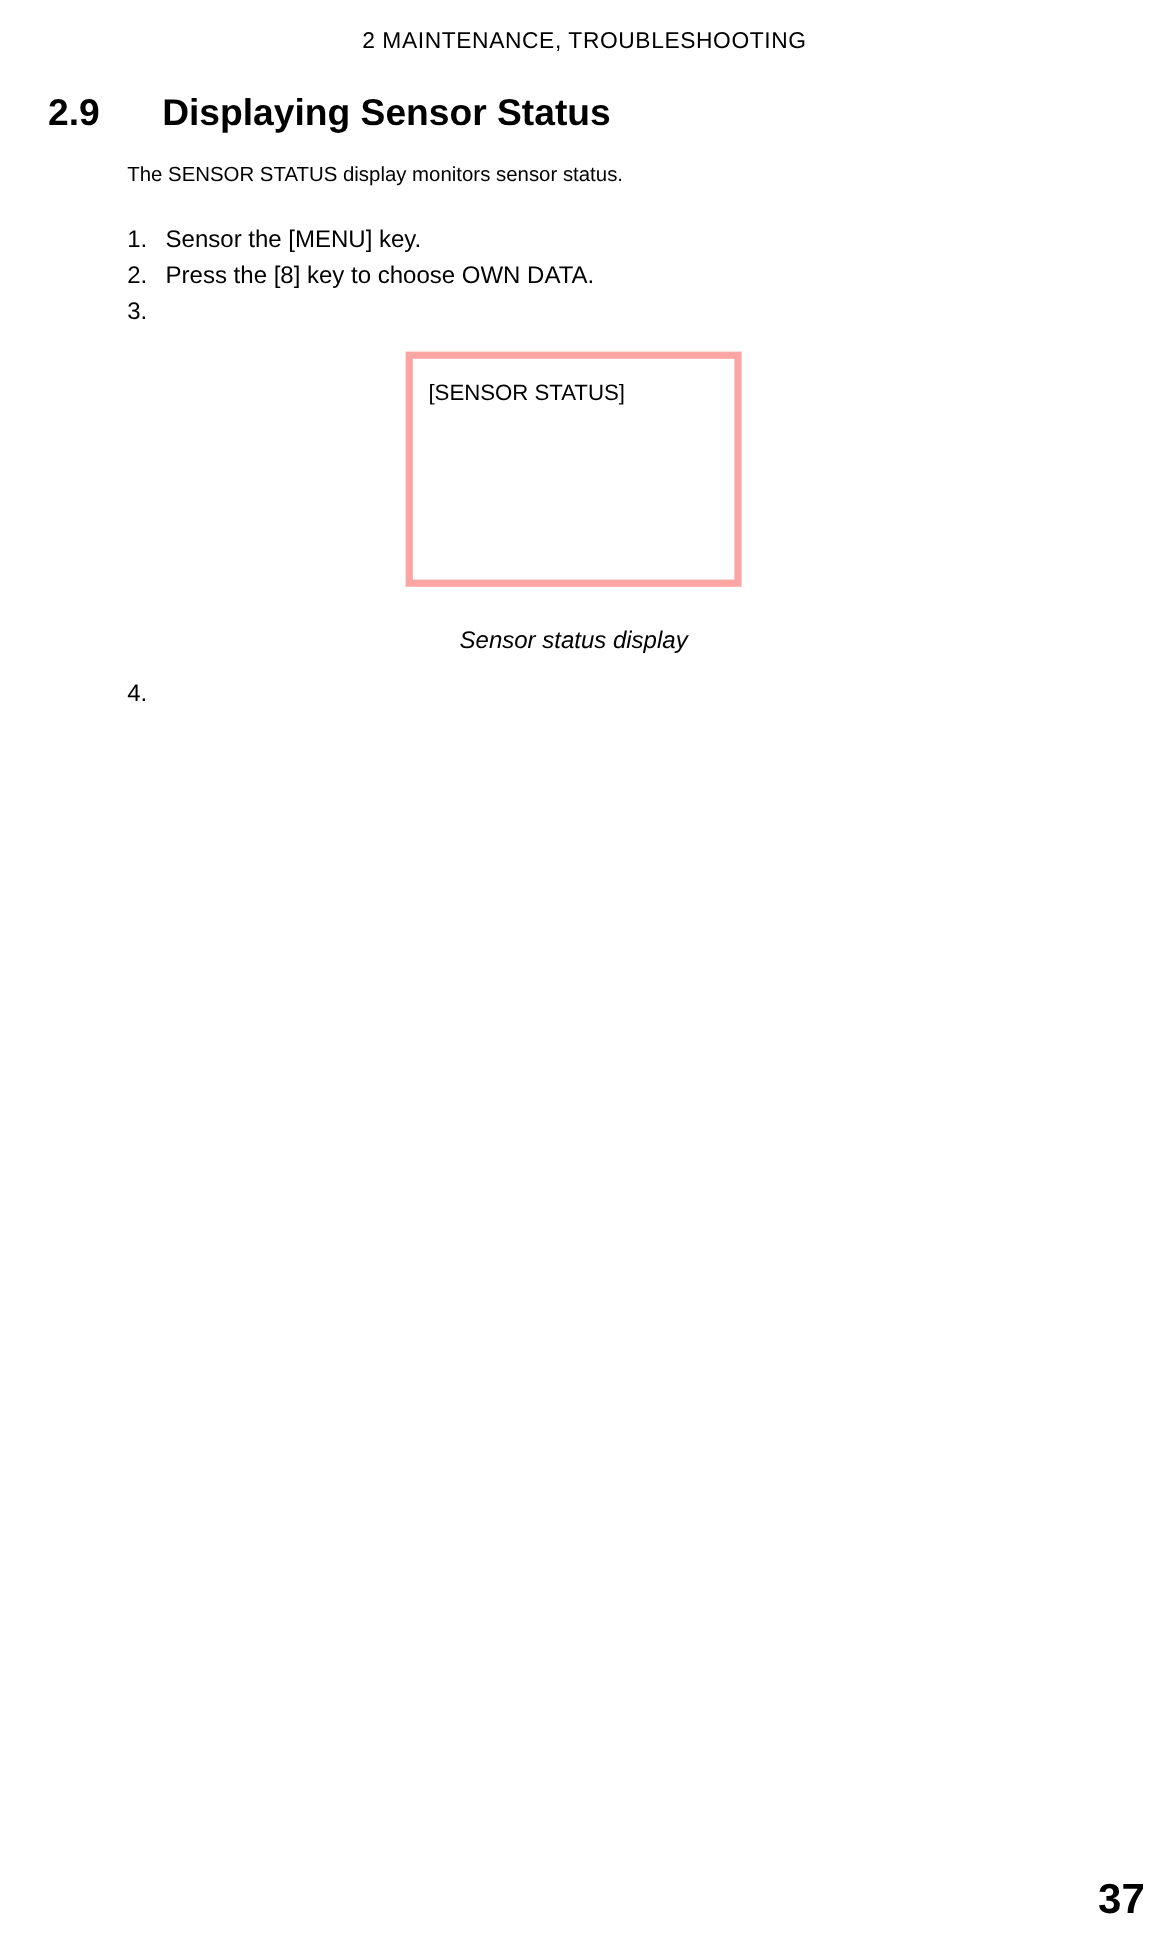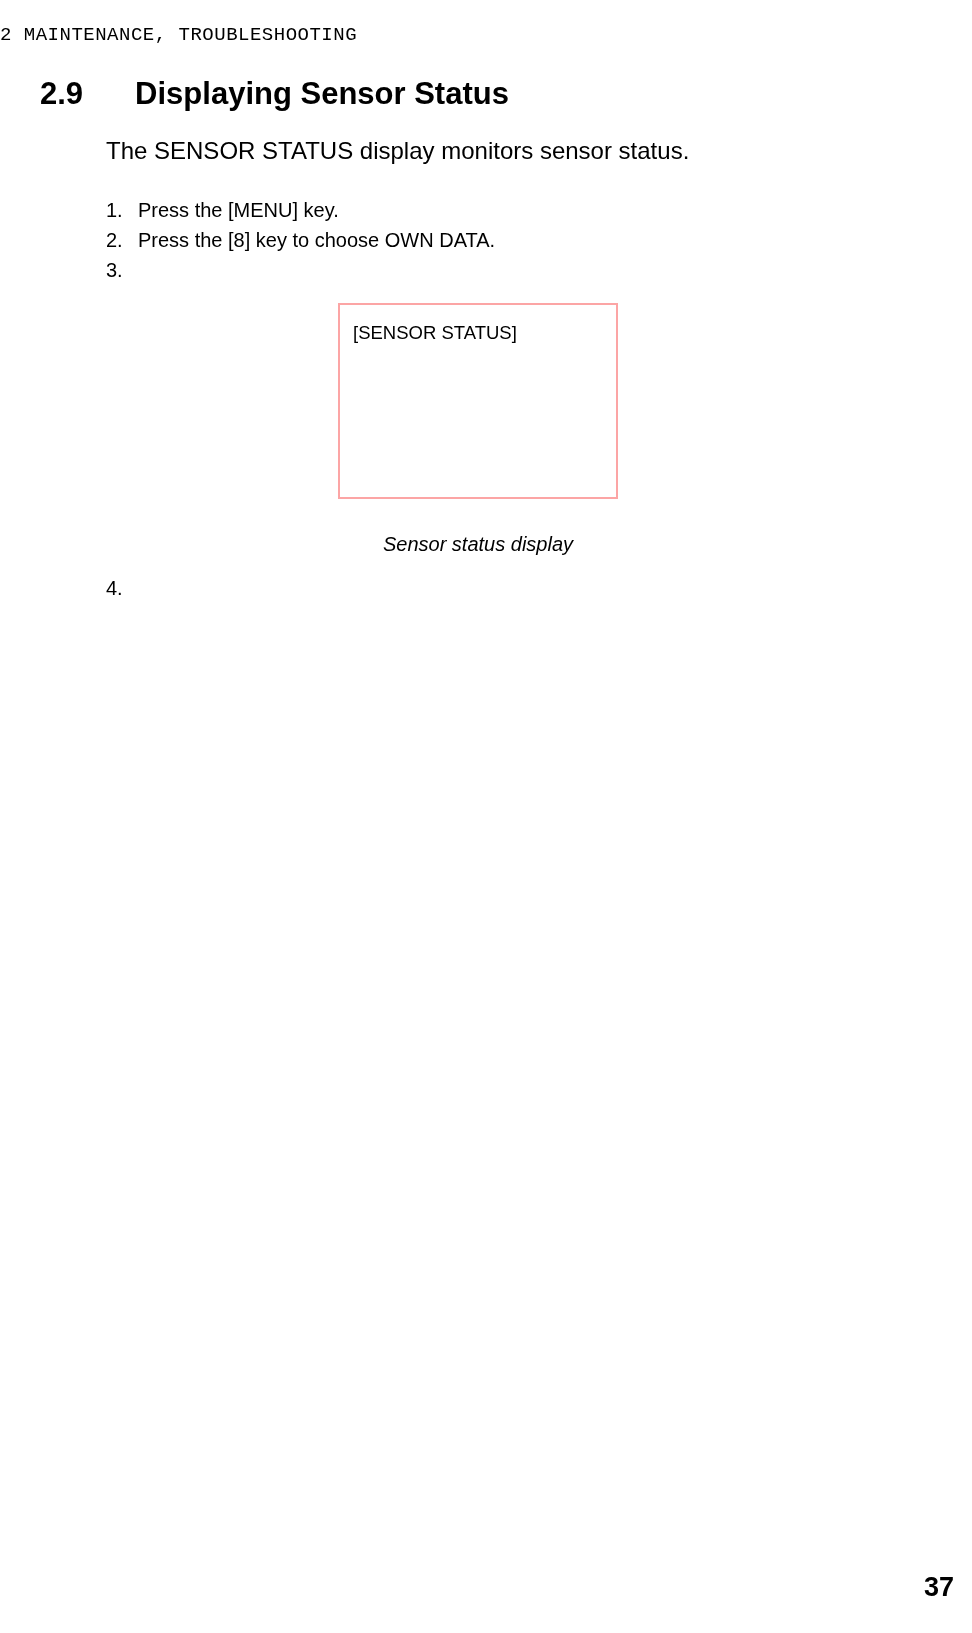--- a/index.html
+++ b/index.html
@@ -9,40 +9,39 @@
     }
     body {
       font-family: Arial, Helvetica, sans-serif;
       width: 972px;
       height: 1633px;
       background: #fff;
       color: #000;
       position: relative;
     }
     .header {
-      text-align: left;
+      text-align: center;
       font-size: 19px;
-      padding: 24px 10px 0 0;
+      padding: 24px 10px 0 12px;
       letter-spacing: 0.5px;
-      font-family: Liberation Mono, monospace;
     }
     .content {
       padding: 30px 56px 0 40px;
     }
     .section-heading {
       font-size: 31px;
       font-weight: bold;
       margin-bottom: 22px;
     }
     .section-number {
       display: inline-block;
       margin-right: 52px;
     }
     .intro {
-      font-size: 24px;
+      font-size: 17px;
       margin-left: 66px;
       margin-bottom: 28px;
       line-height: 1.4;
     }
     .steps {
       margin-left: 66px;
       font-size: 20px;
       line-height: 1.45;
     }
     .step {
@@ -54,21 +53,21 @@
       flex-shrink: 0;
     }
     .figure-wrap {
       margin-top: 18px;
       margin-bottom: 18px;
       display: flex;
       flex-direction: column;
       align-items: center;
     }
     .display-box {
-      border: 2px solid #fca5a5;
+      border: 6px solid #fca5a5;
       width: 280px;
       height: 196px;
       padding: 14px 8px;
       font-size: 18.5px;
       line-height: 1.5;
     }
     .display-title {
       margin-bottom: 12px;
       padding-left: 5px;
     }
@@ -77,21 +76,21 @@
     }
     .caption {
       font-style: italic;
       font-size: 20px;
       margin-top: 34px;
     }
     .page-number {
       position: absolute;
       bottom: 30px;
       right: 18px;
-      font-size: 27px;
+      font-size: 35px;
       font-weight: bold;
       margin-left: 36px;
     }
   </style>
 </head>
 <body>
 
 <div class="header">
   <span>2   MAINTENANCE, TROUBLESHOOTING</span>
 </div>
@@ -100,21 +99,21 @@
 
   <h2 class="section-heading">
     <span class="section-number">2.9</span><span>Displaying Sensor Status</span>
   </h2>
 
   <p class="intro">The SENSOR STATUS display monitors sensor status.</p>
 
   <div class="steps">
     <div class="step">
       <span class="step-num">1.</span>
-      <span>Press the [MENU] key.</span>
+      <span>Sensor the [MENU] key.</span>
     </div>
     <div class="step">
       <span class="step-num">2.</span>
       <span>Press the [8] key to choose OWN DATA.</span>
     </div>
     <div class="step">
       <span class="step-num">3.</span>
     </div>
   </div>
 

